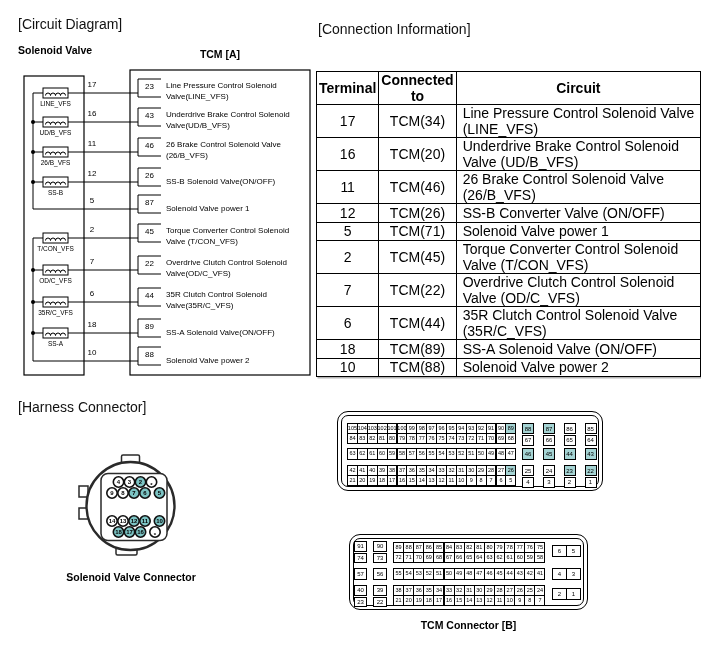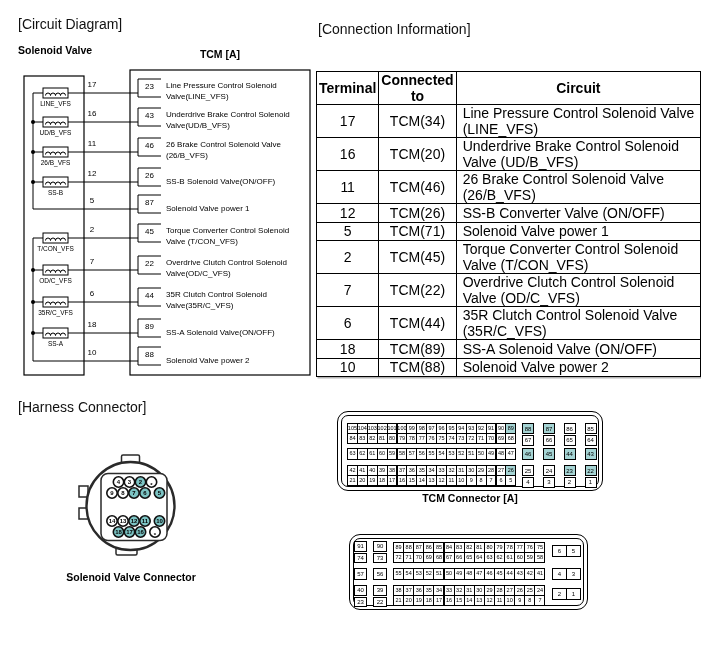--- a/index.html
+++ b/index.html
@@ -358,21 +358,20 @@
       <div class="cell hl" style="left: 246.5px; top: 36px; width: 12px; height: 12px; font-size: 6px;">43</div>
       <div class="cell" style="left: 184px; top: 53px; width: 12px; height: 11px; font-size: 6px;">25</div>
       <div class="cell" style="left: 205px; top: 53px; width: 12px; height: 11px; font-size: 6px;">24</div>
       <div class="cell hl" style="left: 225.5px; top: 53px; width: 12px; height: 11px; font-size: 6px;">23</div>
       <div class="cell hl" style="left: 246.5px; top: 53px; width: 12px; height: 11px; font-size: 6px;">22</div>
       <div class="cell" style="left: 184px; top: 64.5px; width: 12px; height: 11px; font-size: 6px;">4</div>
       <div class="cell" style="left: 205px; top: 64.5px; width: 12px; height: 11px; font-size: 6px;">3</div>
       <div class="cell" style="left: 225.5px; top: 64.5px; width: 12px; height: 11px; font-size: 6px;">2</div>
       <div class="cell" style="left: 246.5px; top: 64.5px; width: 12px; height: 11px; font-size: 6px;">1</div>
     </div>
-  <div class="caption" style="left:337px;top:492px;width:266px;">TCM Connector [A]</div>
 
   <div id="tcm-b" class="conn" style="left:349px;top:534px;width:239px;height:76px;">
     <div class="conn-inner"></div>
   <div class="cell" style="left: 4px; top: 6px; width: 13px; height: 10.5px; font-size: 6px;">91</div>
       <div class="cell" style="left: 4px; top: 17.5px; width: 13px; height: 10.5px; font-size: 6px;">74</div>
       <div class="cell" style="left: 4px; top: 33px; width: 13px; height: 12px; font-size: 6px;">57</div>
       <div class="cell" style="left: 4px; top: 50px; width: 13px; height: 10.5px; font-size: 6px;">40</div>
       <div class="cell" style="left: 4px; top: 61.5px; width: 13px; height: 10.5px; font-size: 6px;">23</div>
       <div class="cell" style="left: 23px; top: 6px; width: 14px; height: 10.5px; font-size: 6px;">90</div>
       <div class="cell" style="left: 23px; top: 17.5px; width: 14px; height: 10.5px; font-size: 6px;">73</div>
@@ -454,14 +453,15 @@
       <div class="cell" style="left: 164.2px; top: 60px; width: 11.1px; height: 11px; font-size: 5.5px;">9</div>
       <div class="cell" style="left: 174.3px; top: 60px; width: 11.1px; height: 11px; font-size: 5.5px;">8</div>
       <div class="cell" style="left: 184.4px; top: 60px; width: 11.1px; height: 11px; font-size: 5.5px;">7</div>
       <div class="cell" style="left: 202px; top: 10px; width: 15px; height: 12px; font-size: 6px;">6</div>
       <div class="cell" style="left: 216px; top: 10px; width: 15px; height: 12px; font-size: 6px;">5</div>
       <div class="cell" style="left: 202px; top: 33px; width: 15px; height: 12px; font-size: 6px;">4</div>
       <div class="cell" style="left: 216px; top: 33px; width: 15px; height: 12px; font-size: 6px;">3</div>
       <div class="cell" style="left: 202px; top: 53px; width: 15px; height: 12px; font-size: 6px;">2</div>
       <div class="cell" style="left: 216px; top: 53px; width: 15px; height: 12px; font-size: 6px;">1</div>
     </div>
+  <div class="caption" style="left:349px;top:619px;width:239px;">TCM Connector [B]</div>
 
 </div>
 
 </body></html>

